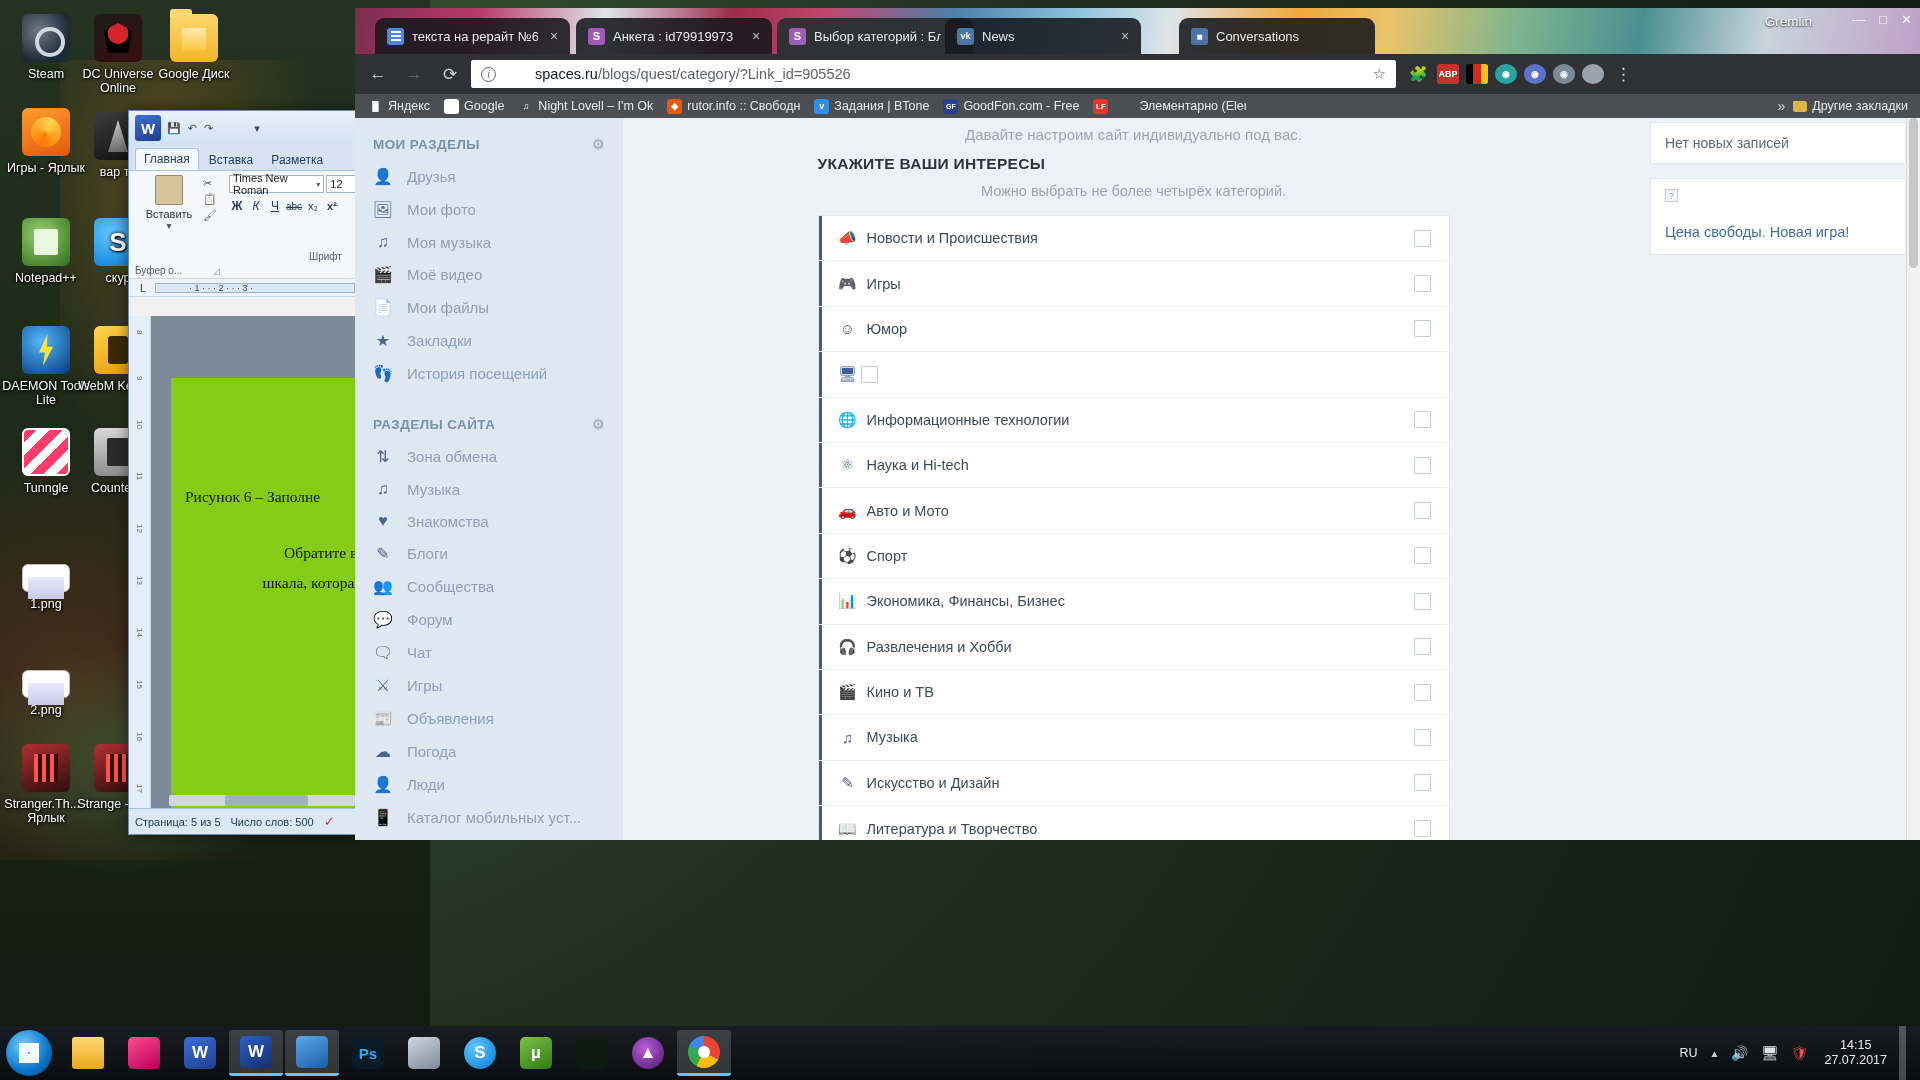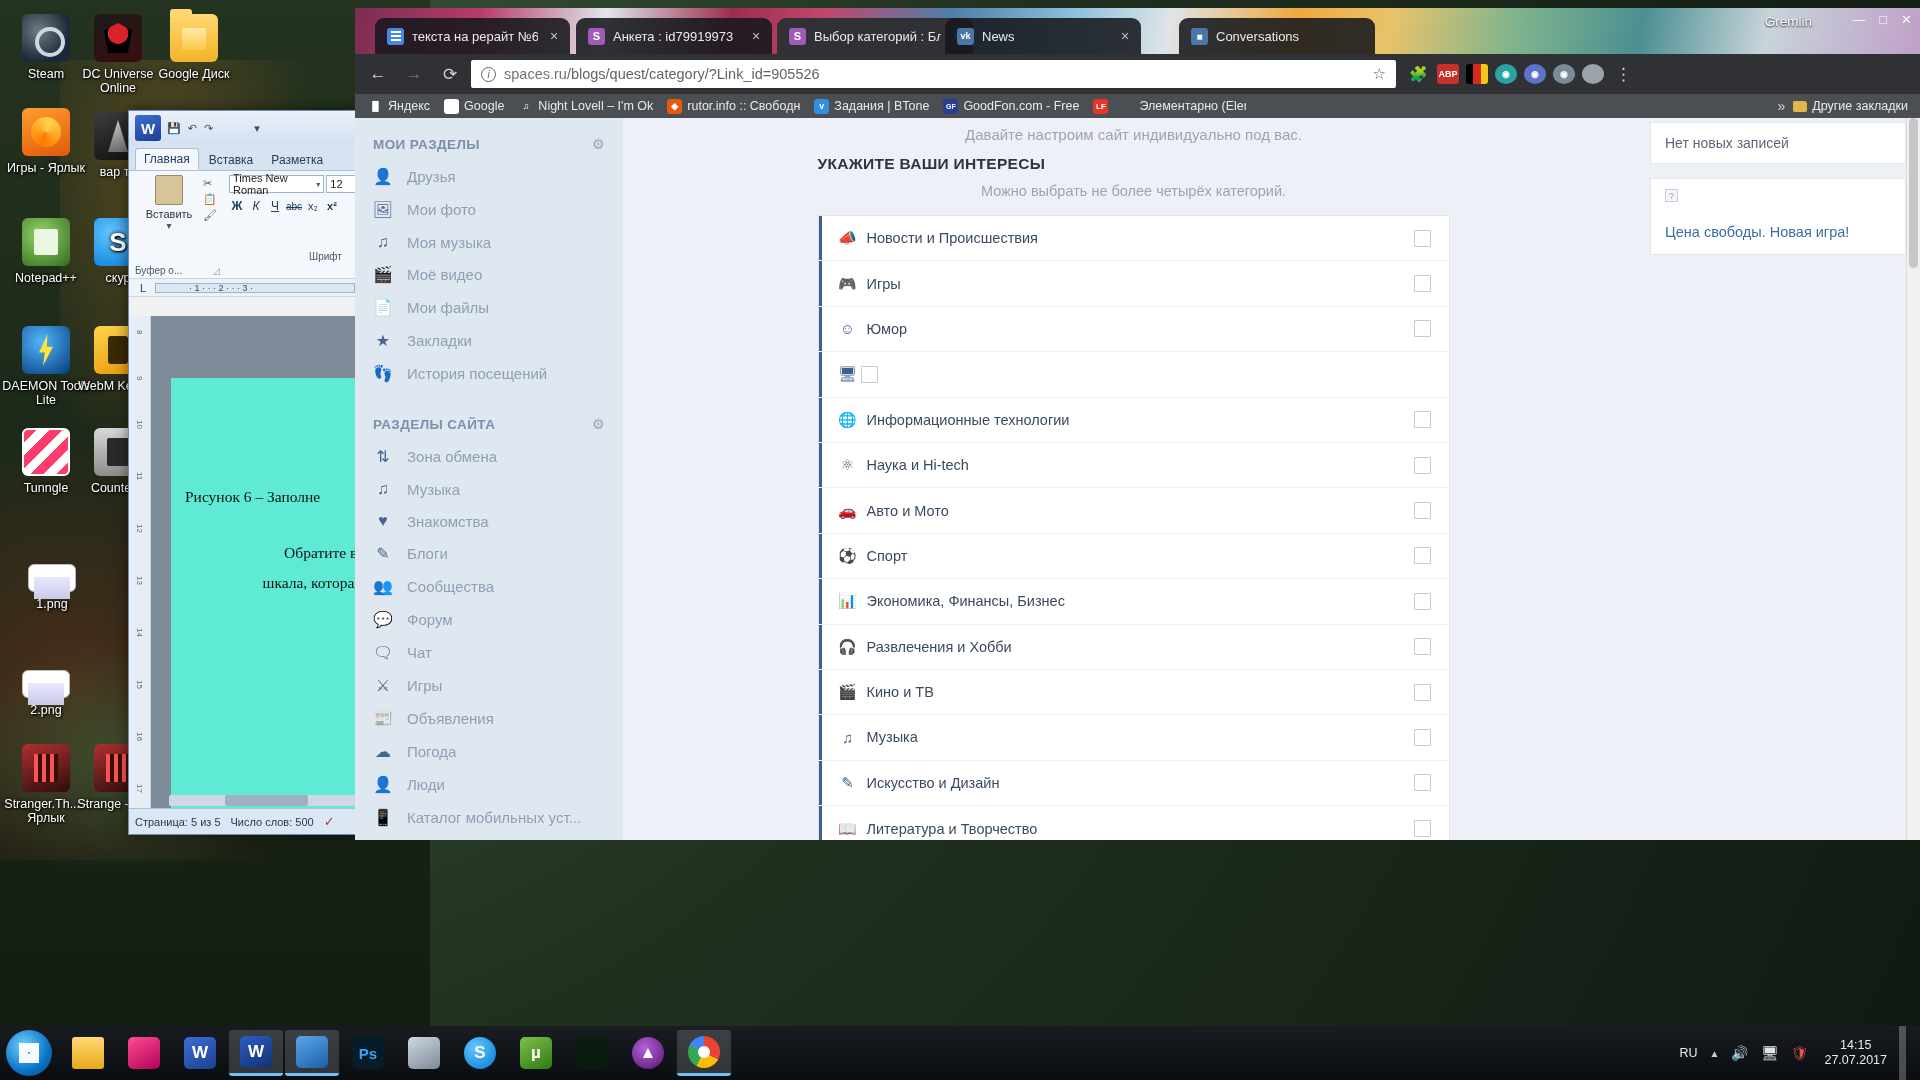--- a/index.html
+++ b/index.html
@@ -89,21 +89,21 @@
   #word .wribbon{height:108px;background:#f4f7fb;border-bottom:1px solid #c9d6e6;position:relative;padding:5px 4px;}
   #word .fontbox{display:flex;gap:2px;align-items:center;}
   #word .fsel{border:1px solid #9fb4cc;background:#fff;height:18px;font-size:11px;
     display:flex;align-items:center;padding:0 3px;color:#222;}
   #word .bbtns{display:flex;gap:3px;margin-top:5px;font-size:12px;color:#22405e;align-items:center;}
   #word .bbtns span{width:16px;height:16px;display:flex;align-items:center;justify-content:center;}
   #word .wruler{height:18px;background:#eef3f9;border-bottom:1px solid #c9d6e6;display:flex;align-items:center;
     font-size:8px;color:#5a6a7a;padding-left:2px;position:relative;}
   #word .rulerbar{position:absolute;left:26px;right:4px;top:4px;height:10px;background:#dce7f4;border:1px solid #9fb4cc;}
   #word .wbody{position:absolute;left:0;right:0;top:205px;bottom:26px;background:#7d8a97;overflow:hidden;}
-  #word .page{position:absolute;left:42px;top:62px;right:-120px;bottom:-80px;background:#5eead4;}
+  #word .page{position:absolute;left:42px;top:62px;right:-120px;bottom:-80px;background:#84cc16;}
   #word .vruler{position:absolute;left:0;top:0;bottom:0;width:22px;background:#e7edf4;
     font-size:8px;color:#5a6a7a;border-right:1px solid #c9d6e6;}
   #word .vruler i{position:absolute;left:6px;font-style:normal;writing-mode:vertical-rl;}
   #word .doctext{position:absolute;left:14px;right:6px;top:104px;font-family:"Liberation Serif",serif;
     color:#111;font-size:15.5px;line-height:30px;}
   #word .doctext .c{text-align:center;}
   #word .wstatus{position:absolute;left:0;right:0;bottom:0;height:26px;background:#dce7f4;
     border-top:1px solid #aabfd8;display:flex;align-items:center;gap:10px;padding:0 6px;
     font-size:11px;color:#1b3652;}
   #word .hscroll{position:absolute;left:40px;right:4px;bottom:28px;height:11px;background:#cfd8e2;border-radius:2px;}
@@ -133,21 +133,21 @@
 
   #chrome .navbar{position:absolute;left:0;right:0;top:46px;height:40px;background:#303134;
     display:flex;align-items:center;gap:6px;padding:0 8px;}
   .navbtn{width:30px;height:30px;display:flex;align-items:center;justify-content:center;
     color:#cfd3d6;font-size:17px;border-radius:50%;}
   .navbtn.dim{color:#6f7478;}
   .omnibox{flex:1;height:28px;background:#fff;border-radius:2px;display:flex;align-items:center;
     gap:8px;padding:0 10px;font-size:14.5px;color:#202124;position:relative;}
   .omnibox .infoi{width:15px;height:15px;border:1.4px solid #5f6368;border-radius:50%;
     display:flex;align-items:center;justify-content:center;font-size:10px;color:#5f6368;font-style:italic;}
-  .omnibox .u1{color:#737373;}
+  .omnibox .u1{color:#0f172a;margin-left:31px;}
   .omnibox .u2{color:#5f6368;}
   .omnibox .star{margin-left:auto;color:#5f6368;font-size:15px;}
   .extbar{display:flex;align-items:center;gap:7px;padding-left:6px;}
   .ext{width:22px;height:20px;border-radius:3px;display:flex;align-items:center;justify-content:center;
     font-size:9px;font-weight:bold;color:#fff;}
   .ext-puzzle{background:transparent;color:#d0d4d7;font-size:15px;}
   .ext-abp{background:#c9302c;}
   .ext-flag{background:linear-gradient(90deg,#000 33%,#d52b1e 33% 66%,#f5c518 66%);}
   .ext-a{background:#2aa3a3;border-radius:50%;}
   .ext-b{background:#5b74c8;border-radius:50%;}
@@ -301,21 +301,21 @@
 
 <div class="dicon" style="left:0px;top:428px;">
     <span class="gl ic-tun"></span>
     <span class="lbl">Tunngle</span>
   </div>
 <div class="dicon" style="left:72px;top:428px;">
     <span class="gl ic-cs"></span>
     <span class="lbl">Counte 1.</span>
   </div>
 
-<div class="dicon" style="left:0px;top:552px;margin-left:6px;">
+<div class="dicon" style="left:0px;top:552px;">
     <span class="gl ic-png" style="height:28px;margin-top:12px;"></span>
     <span class="lbl">1.png</span>
   </div>
 <div class="dicon" style="left:0px;top:658px;">
     <span class="gl ic-png" style="height:28px;margin-top:12px;"></span>
     <span class="lbl">2.png</span>
   </div>
 
 <div class="dicon" style="left:0px;top:744px;">
     <span class="gl ic-st"></span>

